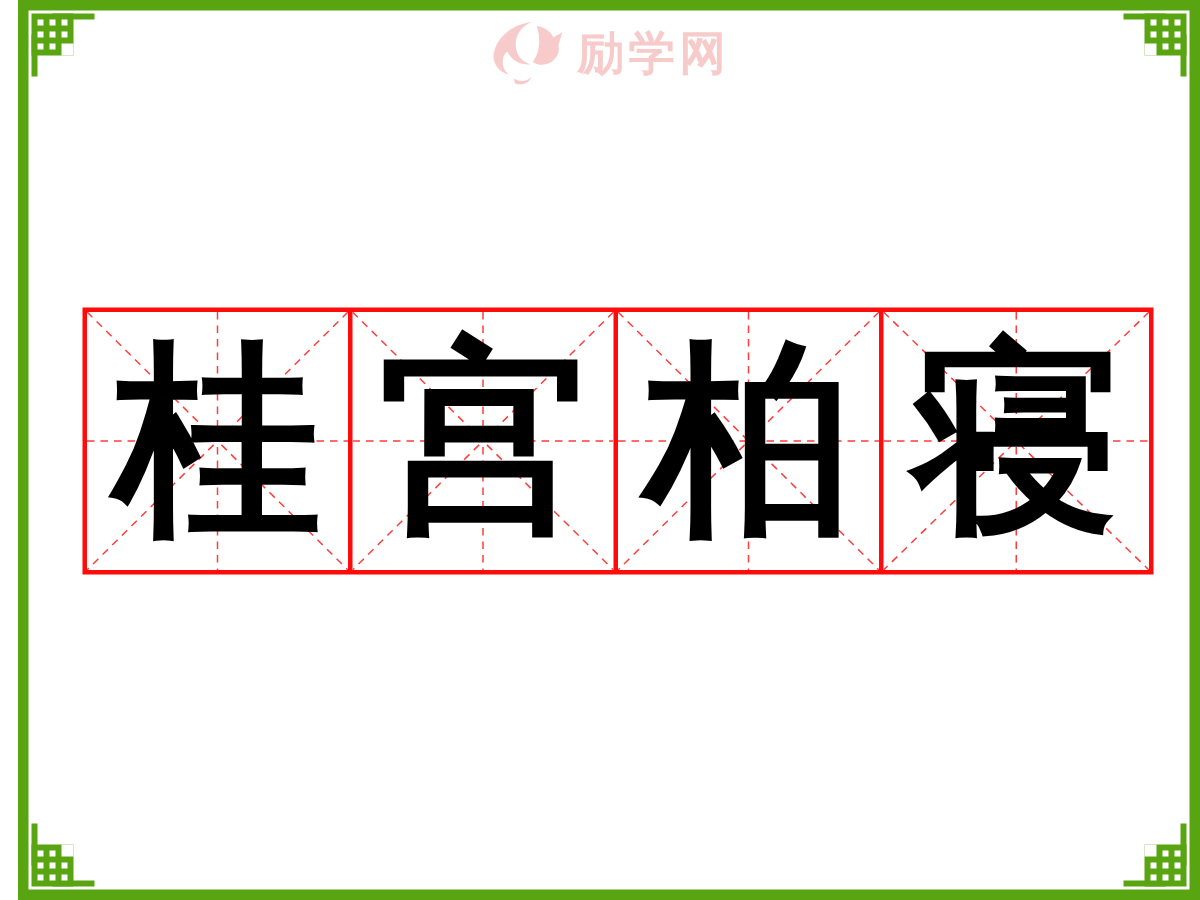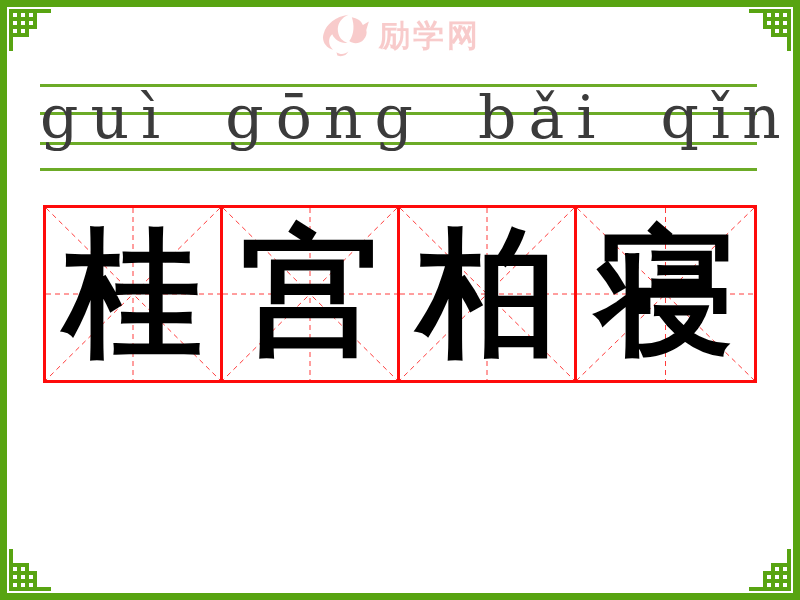--- a/index.html
+++ b/index.html
@@ -12,21 +12,21 @@
     --text-ink:#1a1a1a;
   }
   *{margin:0;padding:0;box-sizing:border-box;}
   html,body{width:800px;height:600px;}
   body{
     font-family:"Liberation Sans",sans-serif;
     background:#fff;
     position:relative;
     overflow:hidden;
   }
-  .page{position:absolute;inset:0;background:#fff;}
+  .page{position:absolute;inset:0;background:#fff;margin-left:12px;}
   .frame{
     position:absolute;inset:0;
     border:7px solid var(--frame-green);
     pointer-events:none;
   }
   
   .corner{position:absolute;width:50px;height:50px;color:var(--frame-green);}
   .corner.tl{left:3px;top:3px;}
   .corner.tr{right:3px;top:3px;transform:scaleX(-1);}
   .corner.bl{left:3px;bottom:3px;transform:scaleY(-1);}
@@ -173,69 +173,62 @@
     <svg width="52" height="46" viewBox="0 0 60 54" aria-hidden="true">
       <g fill="currentColor" color="#f8c9c9" style="color:var(--watermark-pink)">
         <path fill="var(--watermark-pink)" d="M34 2c-9 4-14 12-12 21 1 6 5 10 11 12-8 1-15-3-18-10-5 4-5 13 1 18-9-2-14-11-11-19C8 13 19 4 34 2z"></path>
         <path fill="var(--watermark-pink)" d="M38 5c6 1 11 4 13 9l7-4-3 10c1 4 0 8-3 11-4 5-12 6-17 2 6-8 6-19 3-28z"></path>
         <path fill="var(--watermark-pink)" d="M20 46c4 3 10 3 14-1-2 5-8 7-13 5z"></path>
       </g>
     </svg>
     <span class="brand">励学网</span>
   </div>
 
-  <div class="staff">
-    <div class="line l1"></div>
-    <div class="line l2"></div>
-    <div class="line l3"></div>
-    <div class="line l4"></div>
-    <div class="pinyin">guì gōng bǎi qǐn</div>
+
+  <div class="hanzi-grid">
+    <div class="cell">
+      <svg viewBox="0 0 100 100" preserveAspectRatio="none" aria-hidden="true">
+        <g stroke="currentColor" stroke-width="1" stroke-dasharray="5 4" vector-effect="non-scaling-stroke">
+          <line x1="0" y1="0" x2="100" y2="100" vector-effect="non-scaling-stroke"></line>
+          <line x1="100" y1="0" x2="0" y2="100" vector-effect="non-scaling-stroke"></line>
+          <line x1="50" y1="0" x2="50" y2="100" vector-effect="non-scaling-stroke"></line>
+          <line x1="0" y1="50" x2="100" y2="50" vector-effect="non-scaling-stroke"></line>
+        </g>
+      </svg>
+      <div class="char">桂</div>
+    </div>
+    <div class="cell">
+      <svg viewBox="0 0 100 100" preserveAspectRatio="none" aria-hidden="true">
+        <g stroke="currentColor" stroke-width="1" stroke-dasharray="5 4">
+          <line x1="0" y1="0" x2="100" y2="100" vector-effect="non-scaling-stroke"></line>
+          <line x1="100" y1="0" x2="0" y2="100" vector-effect="non-scaling-stroke"></line>
+          <line x1="50" y1="0" x2="50" y2="100" vector-effect="non-scaling-stroke"></line>
+          <line x1="0" y1="50" x2="100" y2="50" vector-effect="non-scaling-stroke"></line>
+        </g>
+      </svg>
+      <div class="char">宫</div>
+    </div>
+    <div class="cell">
+      <svg viewBox="0 0 100 100" preserveAspectRatio="none" aria-hidden="true">
+        <g stroke="currentColor" stroke-width="1" stroke-dasharray="5 4">
+          <line x1="0" y1="0" x2="100" y2="100" vector-effect="non-scaling-stroke"></line>
+          <line x1="100" y1="0" x2="0" y2="100" vector-effect="non-scaling-stroke"></line>
+          <line x1="50" y1="0" x2="50" y2="100" vector-effect="non-scaling-stroke"></line>
+          <line x1="0" y1="50" x2="100" y2="50" vector-effect="non-scaling-stroke"></line>
+        </g>
+      </svg>
+      <div class="char">柏</div>
+    </div>
+    <div class="cell">
+      <svg viewBox="0 0 100 100" preserveAspectRatio="none" aria-hidden="true">
+        <g stroke="currentColor" stroke-width="1" stroke-dasharray="5 4">
+          <line x1="0" y1="0" x2="100" y2="100" vector-effect="non-scaling-stroke"></line>
+          <line x1="100" y1="0" x2="0" y2="100" vector-effect="non-scaling-stroke"></line>
+          <line x1="50" y1="0" x2="50" y2="100" vector-effect="non-scaling-stroke"></line>
+          <line x1="0" y1="50" x2="100" y2="50" vector-effect="non-scaling-stroke"></line>
+        </g>
+      </svg>
+      <div class="char">寝</div>
+    </div>
   </div>
 
-  <div class="hanzi-grid">
-    <div class="cell">
-      <svg viewBox="0 0 100 100" preserveAspectRatio="none" aria-hidden="true">
-        <g stroke="currentColor" stroke-width="1" stroke-dasharray="5 4" vector-effect="non-scaling-stroke">
-          <line x1="0" y1="0" x2="100" y2="100" vector-effect="non-scaling-stroke"></line>
-          <line x1="100" y1="0" x2="0" y2="100" vector-effect="non-scaling-stroke"></line>
-          <line x1="50" y1="0" x2="50" y2="100" vector-effect="non-scaling-stroke"></line>
-          <line x1="0" y1="50" x2="100" y2="50" vector-effect="non-scaling-stroke"></line>
-        </g>
-      </svg>
-      <div class="char">桂</div>
-    </div>
-    <div class="cell">
-      <svg viewBox="0 0 100 100" preserveAspectRatio="none" aria-hidden="true">
-        <g stroke="currentColor" stroke-width="1" stroke-dasharray="5 4">
-          <line x1="0" y1="0" x2="100" y2="100" vector-effect="non-scaling-stroke"></line>
-          <line x1="100" y1="0" x2="0" y2="100" vector-effect="non-scaling-stroke"></line>
-          <line x1="50" y1="0" x2="50" y2="100" vector-effect="non-scaling-stroke"></line>
-          <line x1="0" y1="50" x2="100" y2="50" vector-effect="non-scaling-stroke"></line>
-        </g>
-      </svg>
-      <div class="char">宫</div>
-    </div>
-    <div class="cell">
-      <svg viewBox="0 0 100 100" preserveAspectRatio="none" aria-hidden="true">
-        <g stroke="currentColor" stroke-width="1" stroke-dasharray="5 4">
-          <line x1="0" y1="0" x2="100" y2="100" vector-effect="non-scaling-stroke"></line>
-          <line x1="100" y1="0" x2="0" y2="100" vector-effect="non-scaling-stroke"></line>
-          <line x1="50" y1="0" x2="50" y2="100" vector-effect="non-scaling-stroke"></line>
-          <line x1="0" y1="50" x2="100" y2="50" vector-effect="non-scaling-stroke"></line>
-        </g>
-      </svg>
-      <div class="char">柏</div>
-    </div>
-    <div class="cell">
-      <svg viewBox="0 0 100 100" preserveAspectRatio="none" aria-hidden="true">
-        <g stroke="currentColor" stroke-width="1" stroke-dasharray="5 4">
-          <line x1="0" y1="0" x2="100" y2="100" vector-effect="non-scaling-stroke"></line>
-          <line x1="100" y1="0" x2="0" y2="100" vector-effect="non-scaling-stroke"></line>
-          <line x1="50" y1="0" x2="50" y2="100" vector-effect="non-scaling-stroke"></line>
-          <line x1="0" y1="50" x2="100" y2="50" vector-effect="non-scaling-stroke"></line>
-        </g>
-      </svg>
-      <div class="char">寝</div>
-    </div>
-  </div>
-
 
 </div>
 
 </body></html>

